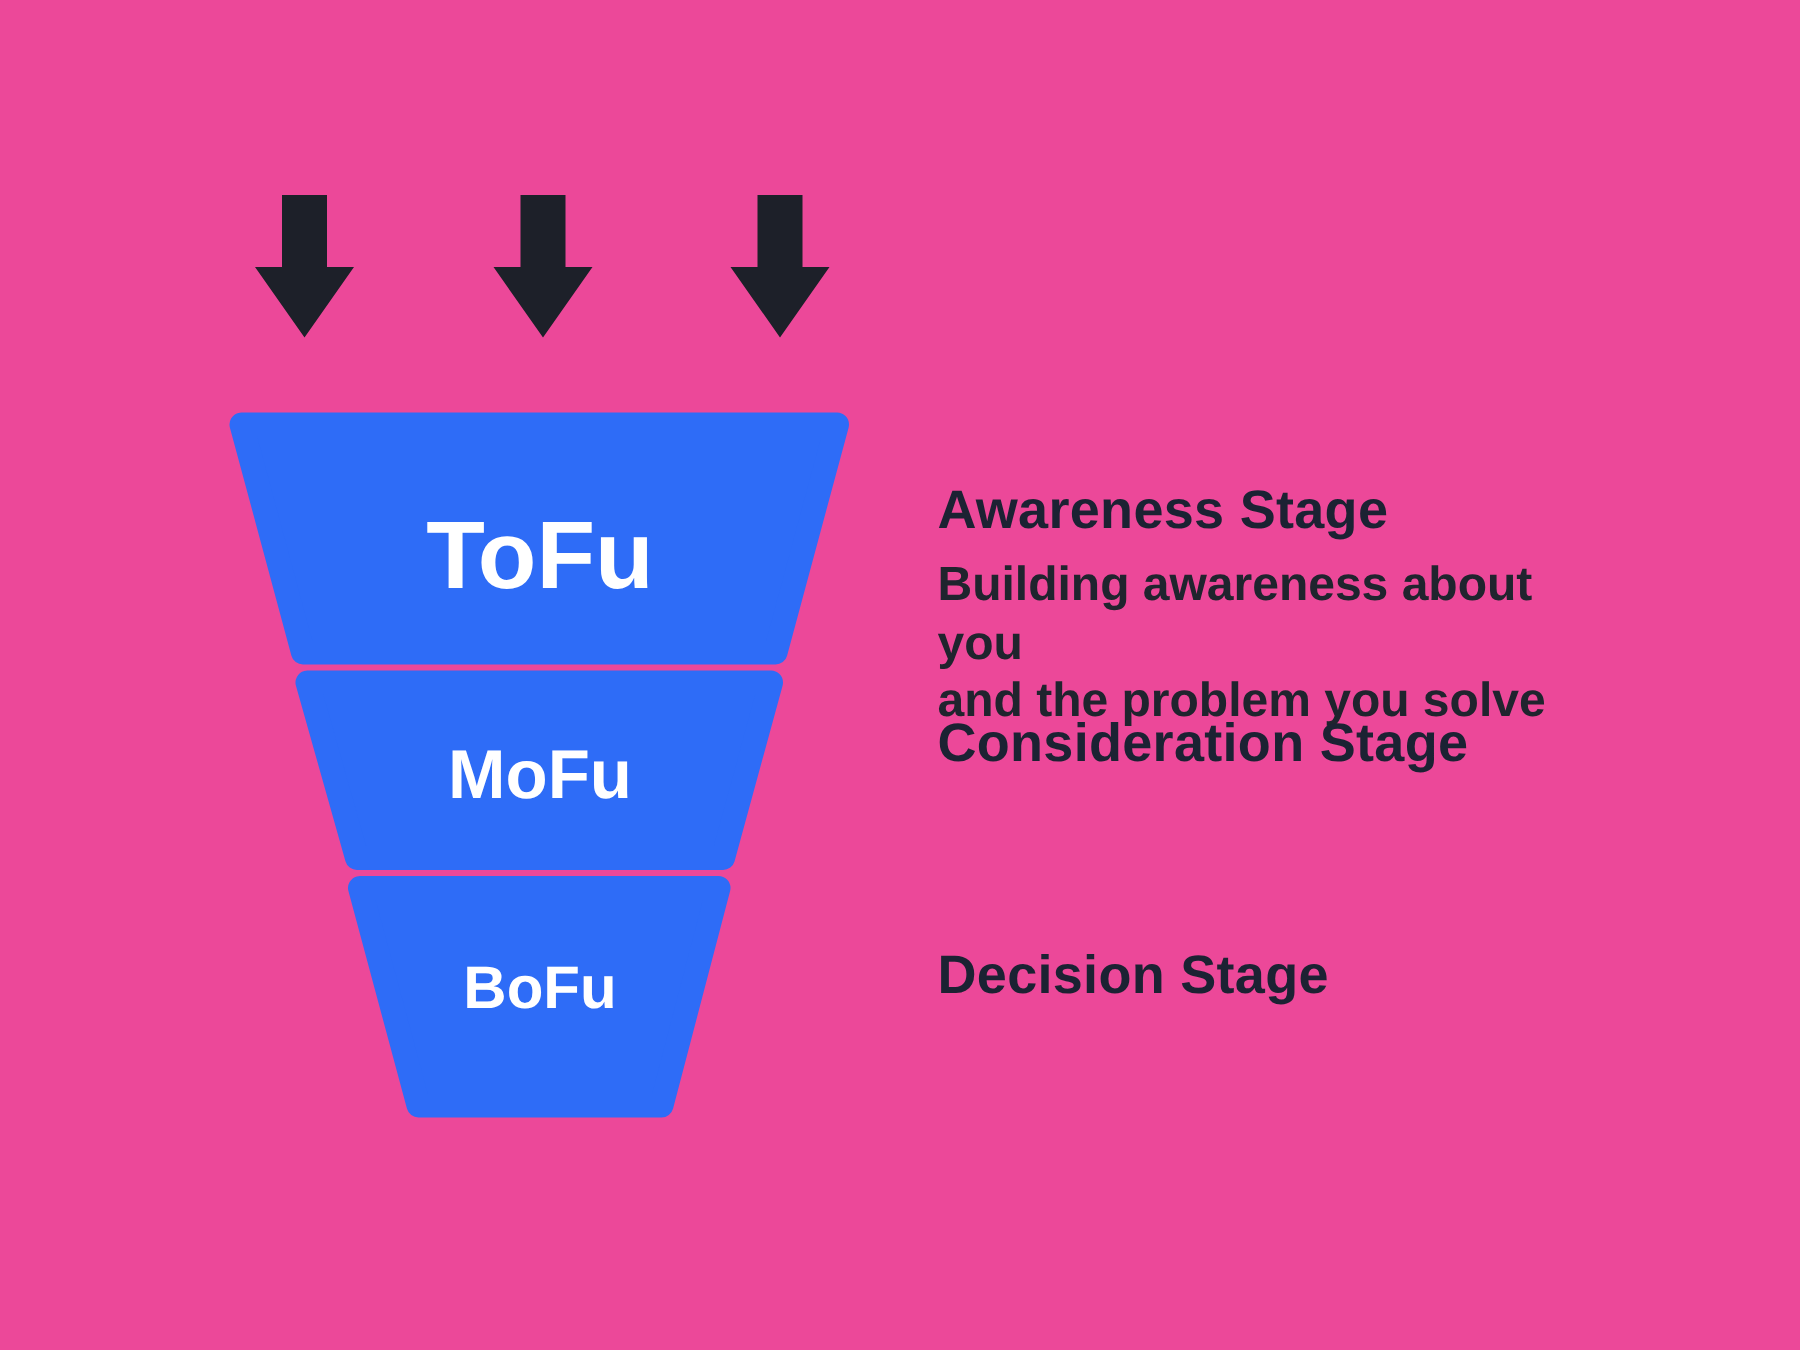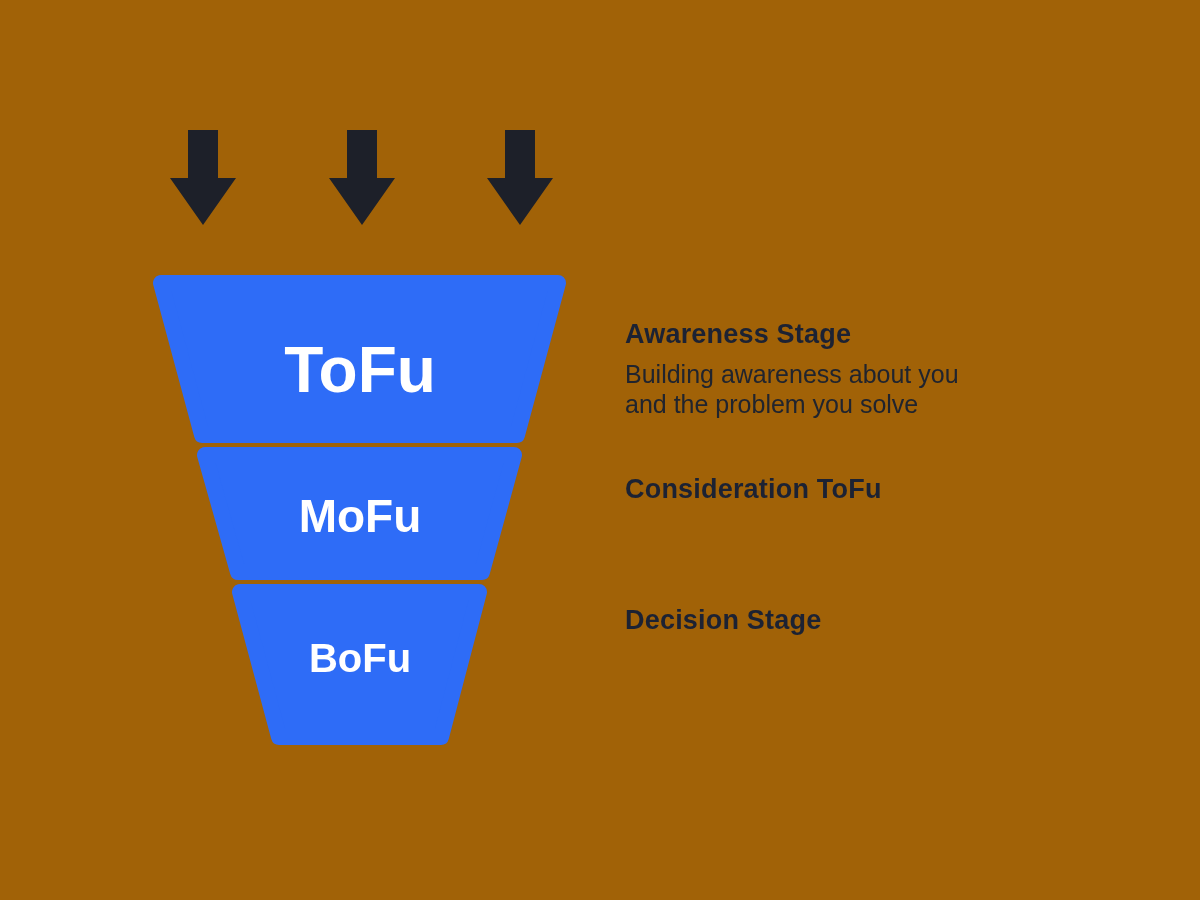--- a/index.html
+++ b/index.html
@@ -7,21 +7,21 @@
     padding: 0;
   }
   body {
     font-family: "Liberation Sans", sans-serif;
     background: #f5f4f0;
   }
   .canvas {
     position: relative;
     width: 1200px;
     height: 900px;
-    background: #a16207;
+    background: #ec4899;
     overflow: hidden;
   }
   .funnel-svg {
     position: absolute;
     left: 0;
     top: 0;
   }
   .arrow {
     fill: #1d2029;
   }
@@ -39,37 +39,37 @@
   }
   .seg-label.tofu { font-size: 64px; }
   .seg-label.mofu { font-size: 46px; }
   .seg-label.bofu { font-size: 40px; }
   .stage {
     position: absolute;
     left: 625px;
     width: 450px;
   }
   .stage-title {
-    font-size: 27px;
+    font-size: 36px;
     font-weight: bold;
     color: #1c2233;
     line-height: 1.2;
     letter-spacing: 0.2px;
   }
   .stage-desc {
     margin-top: 9px;
-    font-size: 25px;
-    font-weight: normal;
+    font-size: 32px;
+    font-weight: bold;
     color: #20242e;
     line-height: 1.2;
     white-space: pre-line;
   }
   .stage-1 { top: 318px; }
   .stage-2 { top: 473px; }
-  .stage-3 { top: 604px; }
+  .stage-3 { top: 628px; }
 </style>
 </head>
 <body>
 
 <div class="canvas">
 
   <svg class="funnel-svg" width="1200" height="900" viewBox="0 0 1200 900">
 
     <path class="arrow" d="M188,130 L218,130 L218,178 L236,178 L203,225 L170,178 L188,178 Z"></path>
     <path class="arrow" d="M347,130 L377,130 L377,178 L395,178 L362,225 L329,178 L347,178 Z"></path>
@@ -84,20 +84,20 @@
     <text class="seg-label bofu" x="360" y="672">BoFu</text>
   </svg>
 
   <div class="stage stage-1">
     <div class="stage-title">Awareness Stage</div>
     <div class="stage-desc">Building awareness about you
 and the problem you solve</div>
   </div>
 
   <div class="stage stage-2">
-    <div class="stage-title">Consideration ToFu</div>
+    <div class="stage-title">Consideration Stage</div>
   </div>
 
   <div class="stage stage-3">
     <div class="stage-title">Decision Stage</div>
   </div>
 
 </div>
 
 </body></html>

